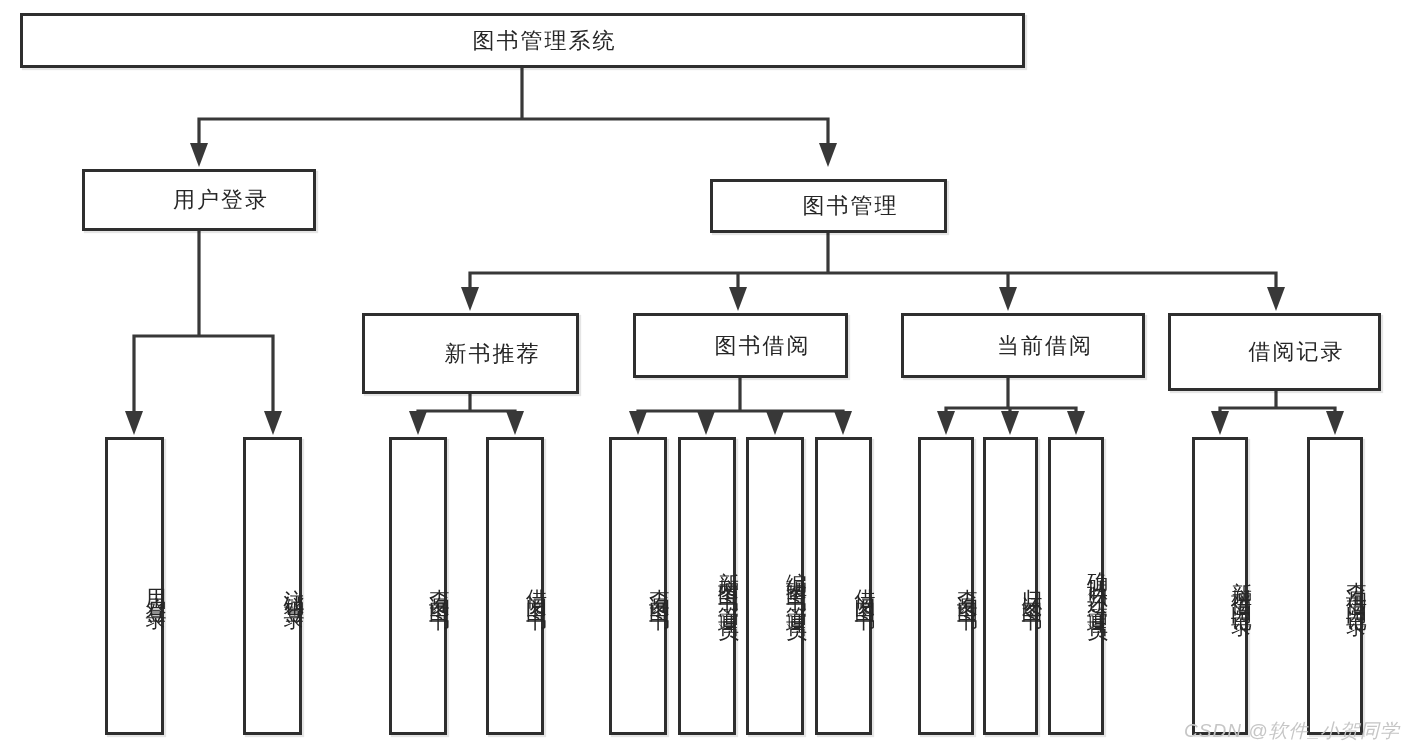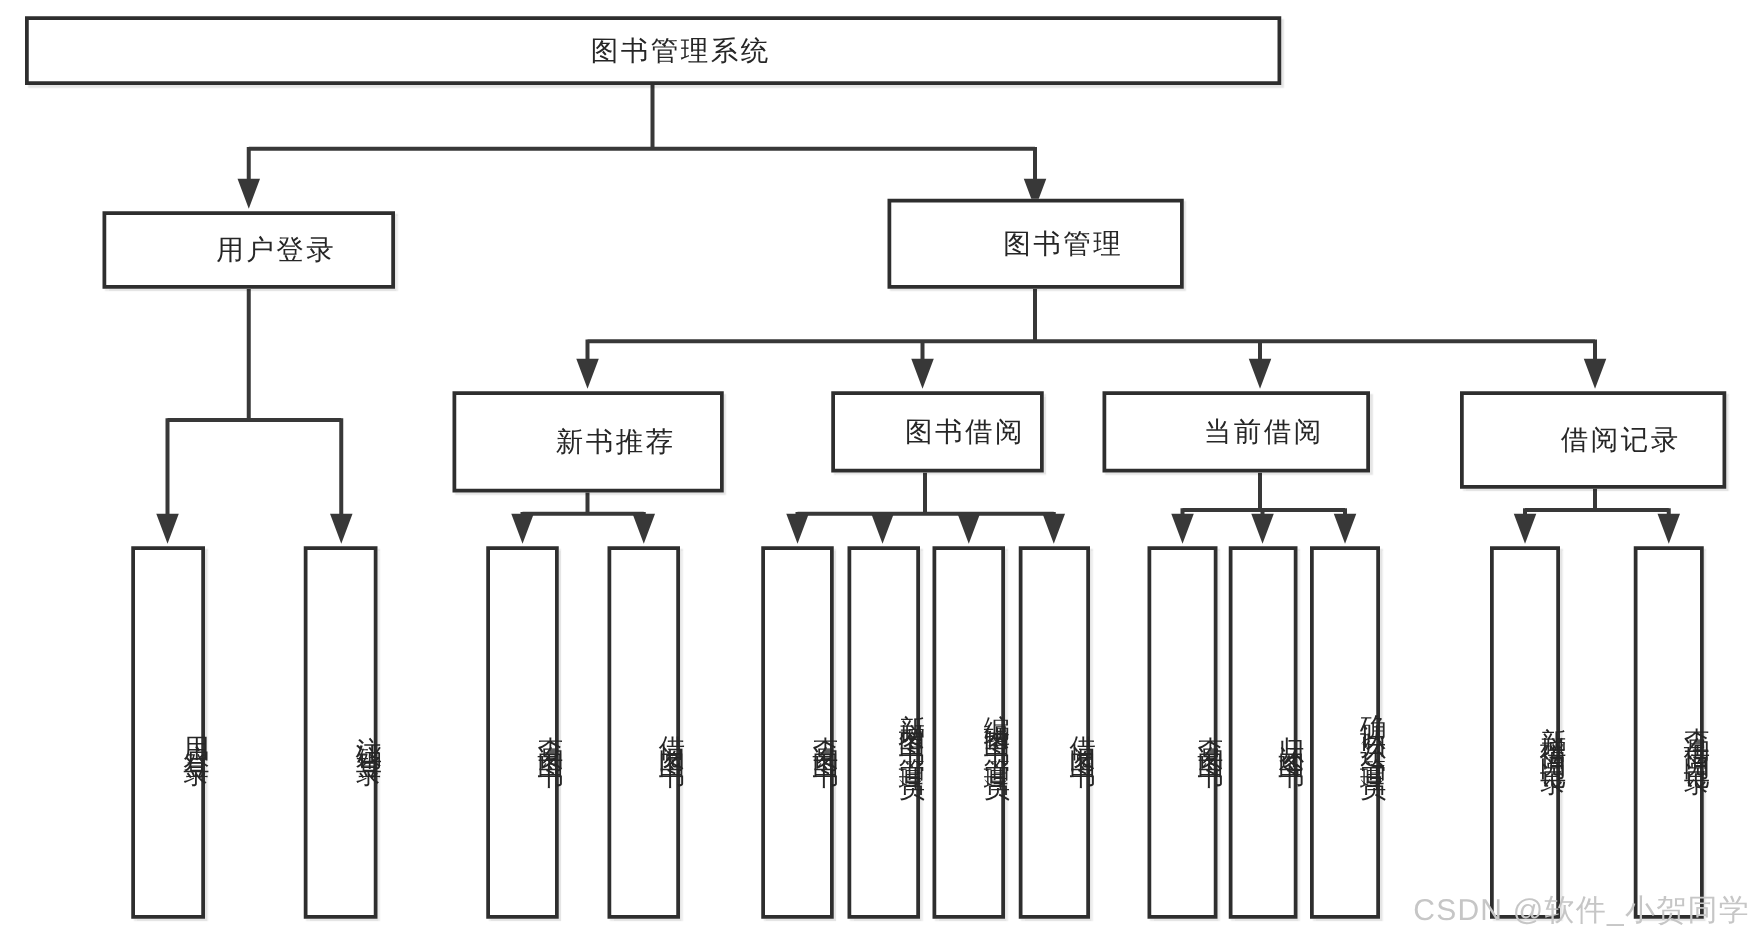--- a/index.html
+++ b/index.html
@@ -37,23 +37,24 @@
     writing-mode:vertical-rl;
     text-orientation:mixed;
     font-size:21px;
     letter-spacing:7px;
     line-height:1;
     white-space:nowrap;
   }
   .watermark{
     position:absolute;z-index:3;
     right:5px;bottom:3px;
-    font-size:24px;letter-spacing:1px;
+    font-size:19px;letter-spacing:1px;
     color:var(--watermark);
     white-space:nowrap;
+    font-style:italic;
   }
 </style>
 </head>
 <body>
 
 <div class="canvas">
 
   <svg class="wires" width="1405" height="747" viewBox="0 0 1405 747" aria-hidden="true">
 
     <g>
@@ -104,31 +105,31 @@
     </g>
   </svg>
 
   <div class="node h" style="left:20px;top:13px;width:1005px;height:55px">
     <span>图书管理系统</span>
   </div>
 
   <div class="node h" style="left:82px;top:169px;width:234px;height:62px">
     <span>用户登录</span>
   </div>
-  <div class="node h" style="left:710px;top:159px;width:237px;height:72px">
+  <div class="node h" style="left:710px;top:179px;width:237px;height:54px">
     <span>图书管理</span>
   </div>
 
   <div class="node h" style="left:362px;top:313px;width:217px;height:81px">
     <span>新书推荐</span>
   </div>
-  <div class="node h" style="left:665px;top:313px;width:170px;height:65px">
+  <div class="node h" style="left:633px;top:313px;width:215px;height:65px">
     <span>图书借阅</span>
   </div>
-  <div class="node h" style="left:882px;top:313px;width:214px;height:65px">
+  <div class="node h" style="left:901px;top:313px;width:244px;height:65px">
     <span>当前借阅</span>
   </div>
   <div class="node h" style="left:1168px;top:313px;width:213px;height:78px">
     <span>借阅记录</span>
   </div>
 
   <div class="node v" style="left:105px;top:437px;width:59px;height:298px">
     <span>用户登录</span>
   </div>
   <div class="node v" style="left:243px;top:437px;width:59px;height:298px">

